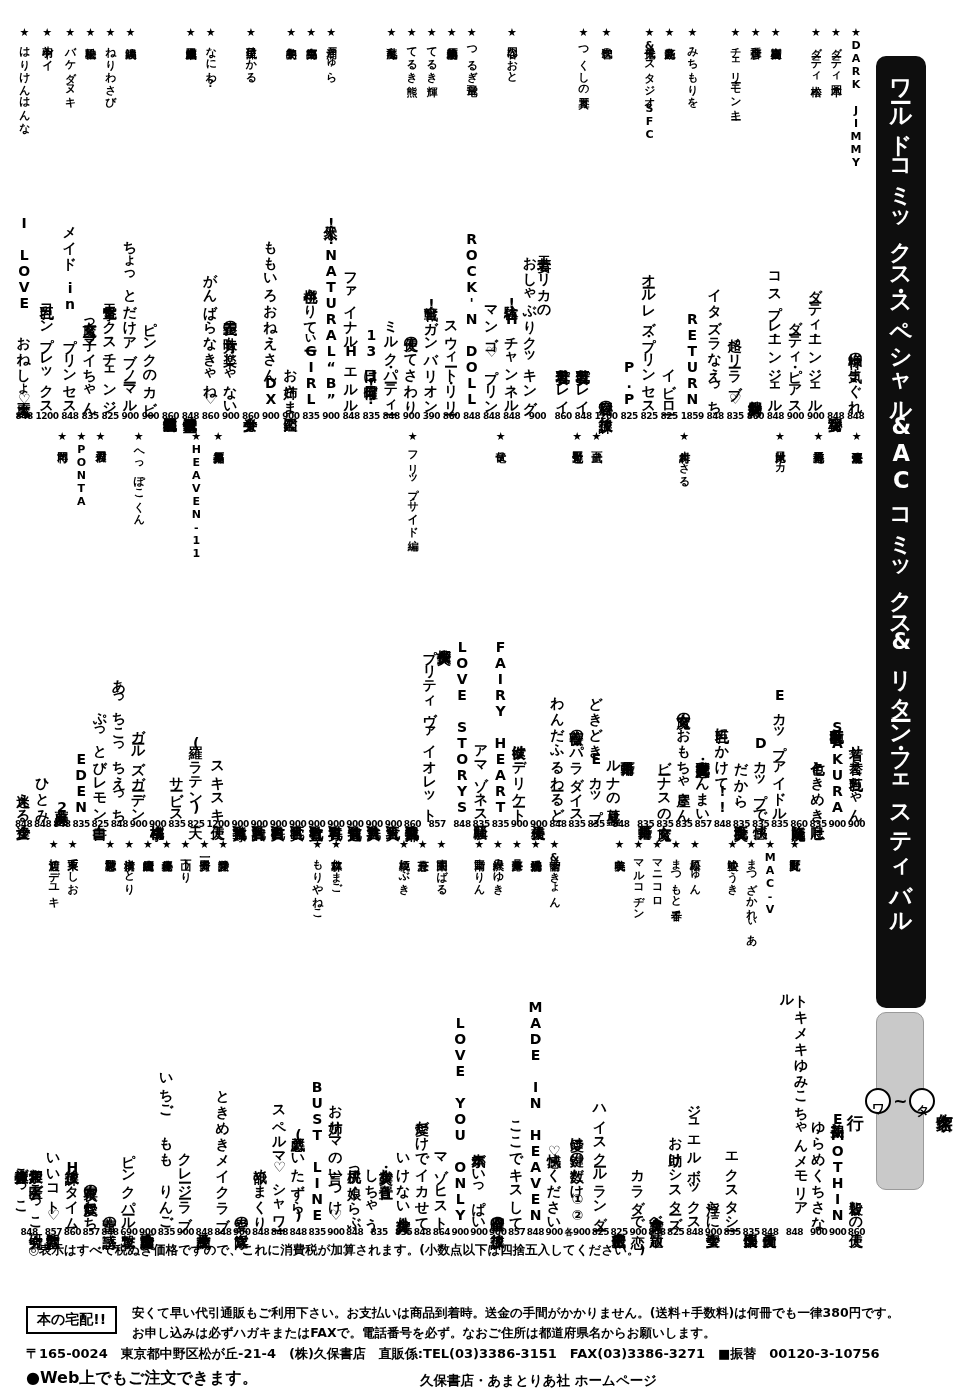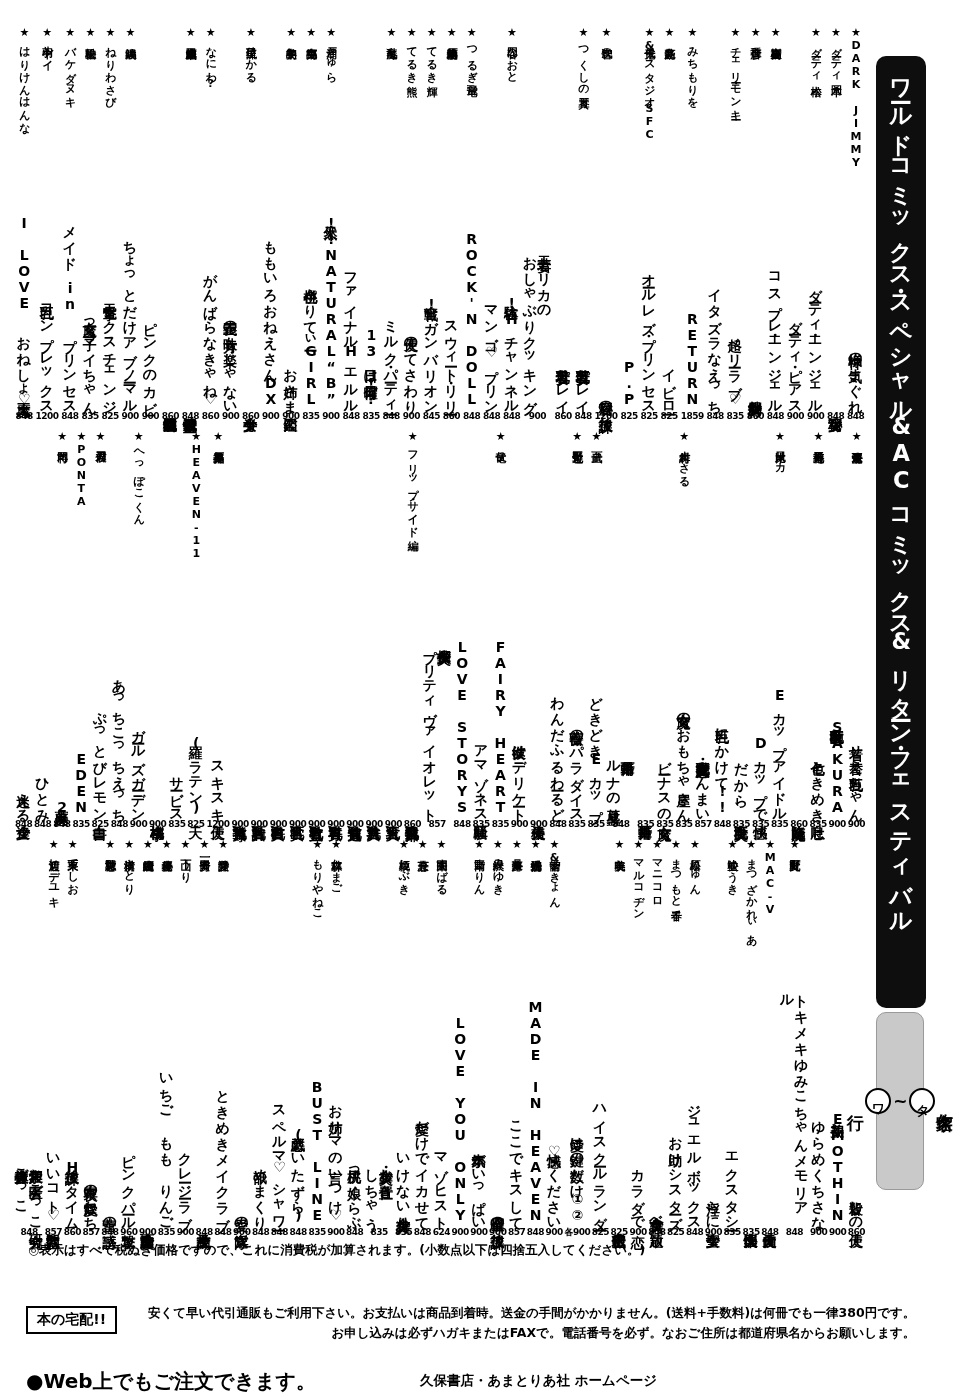--- a/index.html
+++ b/index.html
@@ -68,23 +68,23 @@
   }
 
   
   .footer{position:absolute;left:0;top:1240px;width:966px;height:160px;font-weight:600;}
   .f-tax{position:absolute;left:28px;top:2px;font-size:12.5px;white-space:nowrap;}
   .f-order{position:absolute;left:28px;top:21px;font-size:12.5px;line-height:1.65;white-space:pre-line;}
   .f-badge{
     position:absolute;left:26px;top:66px;border:2px solid #000;
     font-size:14px;font-weight:bold;padding:3px 9px;white-space:nowrap;
   }
-  .f-delivery{position:absolute;left:148px;top:63px;font-size:12.5px;line-height:1.6;white-space:pre-line;text-align:right;}
+  .f-delivery{position:absolute;left:132px;top:63px;font-size:12.5px;line-height:1.6;white-space:pre-line;}
   .f-address{position:absolute;left:26px;top:105px;font-size:13px;white-space:nowrap;}
-  .f-web{position:absolute;left:26px;top:128px;font-size:20px;font-weight:bold;white-space:nowrap;}
+  .f-web{position:absolute;left:26px;top:128px;font-size:16px;font-weight:bold;white-space:nowrap;}
   .f-hp{position:absolute;left:420px;top:132px;font-size:13.5px;white-space:nowrap;text-align:right;}
   .f-url{position:absolute;left:598px;top:120px;font-size:25px;font-weight:500;letter-spacing:0;white-space:nowrap;}
 </style>
 </head>
 <body>
 
 <div class="page">
 
   <div class="catalog">
     <div class="band band-1">
@@ -206,21 +206,21 @@
         <div class="col">
           <div class="author">★勅使河原小助</div>
           <div class="flexspacer"></div>
           <div class="title">スウィート・リリー</div>
           <div class="price">860</div>
         </div>
         <div class="col">
           <div class="author">★てるき輝</div>
           <div class="flexspacer"></div>
           <div class="title">奮戦!ガンバリオン</div>
-          <div class="price">845</div>
+          <div class="price">390</div>
         </div>
         <div class="col">
           <div class="author">★てるき熊</div>
           <div class="flexspacer"></div>
           <div class="title">天使のてさわり</div>
           <div class="price">900</div>
         </div>
         <div class="col">
           <div class="author">★冬魔乱</div>
           <div class="flexspacer"></div>
@@ -722,21 +722,21 @@
         <div class="col">
           <div class="author"></div>
           <div class="flexspacer"></div>
           <div class="title">LOVE YOU ONLY</div>
           <div class="price">900</div>
         </div>
         <div class="col">
           <div class="author">★未由間すばる</div>
           <div class="flexspacer"></div>
           <div class="title">マゾヒスト</div>
-          <div class="price">624</div>
+          <div class="price">864</div>
         </div>
         <div class="col">
           <div class="author">★恵荘介</div>
           <div class="flexspacer"></div>
           <div class="title">愛だけでイカせて</div>
           <div class="price">848</div>
         </div>
         <div class="col">
           <div class="author">★桃姫しぶき</div>
           <div class="flexspacer"></div>
@@ -819,21 +819,21 @@
         <div class="col">
           <div class="author">★由瞳綺麗</div>
           <div class="flexspacer"></div>
           <div class="title">美少女改造計画</div>
           <div class="price">900</div>
         </div>
         <div class="col">
           <div class="author">★横溝さとり</div>
           <div class="flexspacer"></div>
           <div class="title">ピンクパール攻撃</div>
-          <div class="price">960</div>
+          <div class="price">690</div>
         </div>
         <div class="col">
           <div class="author">★吉野志穂</div>
           <div class="flexspacer"></div>
           <div class="title">蕾の誘惑</div>
           <div class="price">848</div>
         </div>
         <div class="col">
           <div class="author"></div>
           <div class="flexspacer"></div>
@@ -873,17 +873,18 @@
       <span class="circle-char">ワ</span>
       <span class="part">行</span>
     </span>
   </div>
 
   <div class="footer">
     <div class="f-tax">◎表示はすべて税ぬき価格ですので、これに消費税が加算されます。(小数点以下は四捨五入してください。)</div>
     <div class="f-badge">本の宅配!!</div>
     <div class="f-delivery">安くて早い代引通販もご利用下さい。お支払いは商品到着時。送金の手間がかかりません。(送料+手数料)は何冊でも一律380円です。
 お申し込みは必ずハガキまたはFAXで。電話番号を必ず。なおご住所は都道府県名からお願いします。</div>
+    <div class="f-address">〒165-0024　東京都中野区松が丘-21-4　(株)久保書店　直販係:TEL(03)3386-3151　FAX(03)3386-3271　■振替　00120-3-10756</div>
     <div class="f-web">●Web上でもご注文できます。</div>
     <div class="f-hp">久保書店・あまとりあ社 ホームページ</div>
   </div>
 
 </div>
 
 </body></html>

